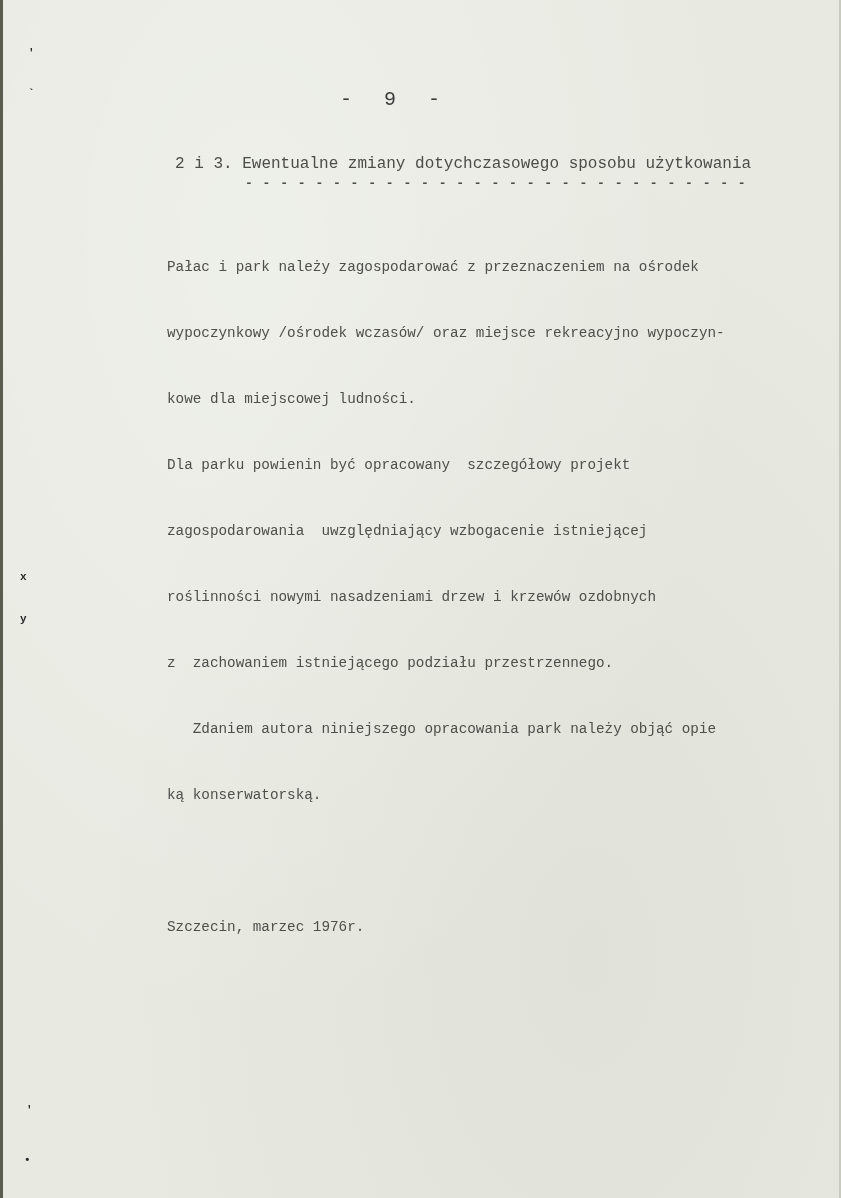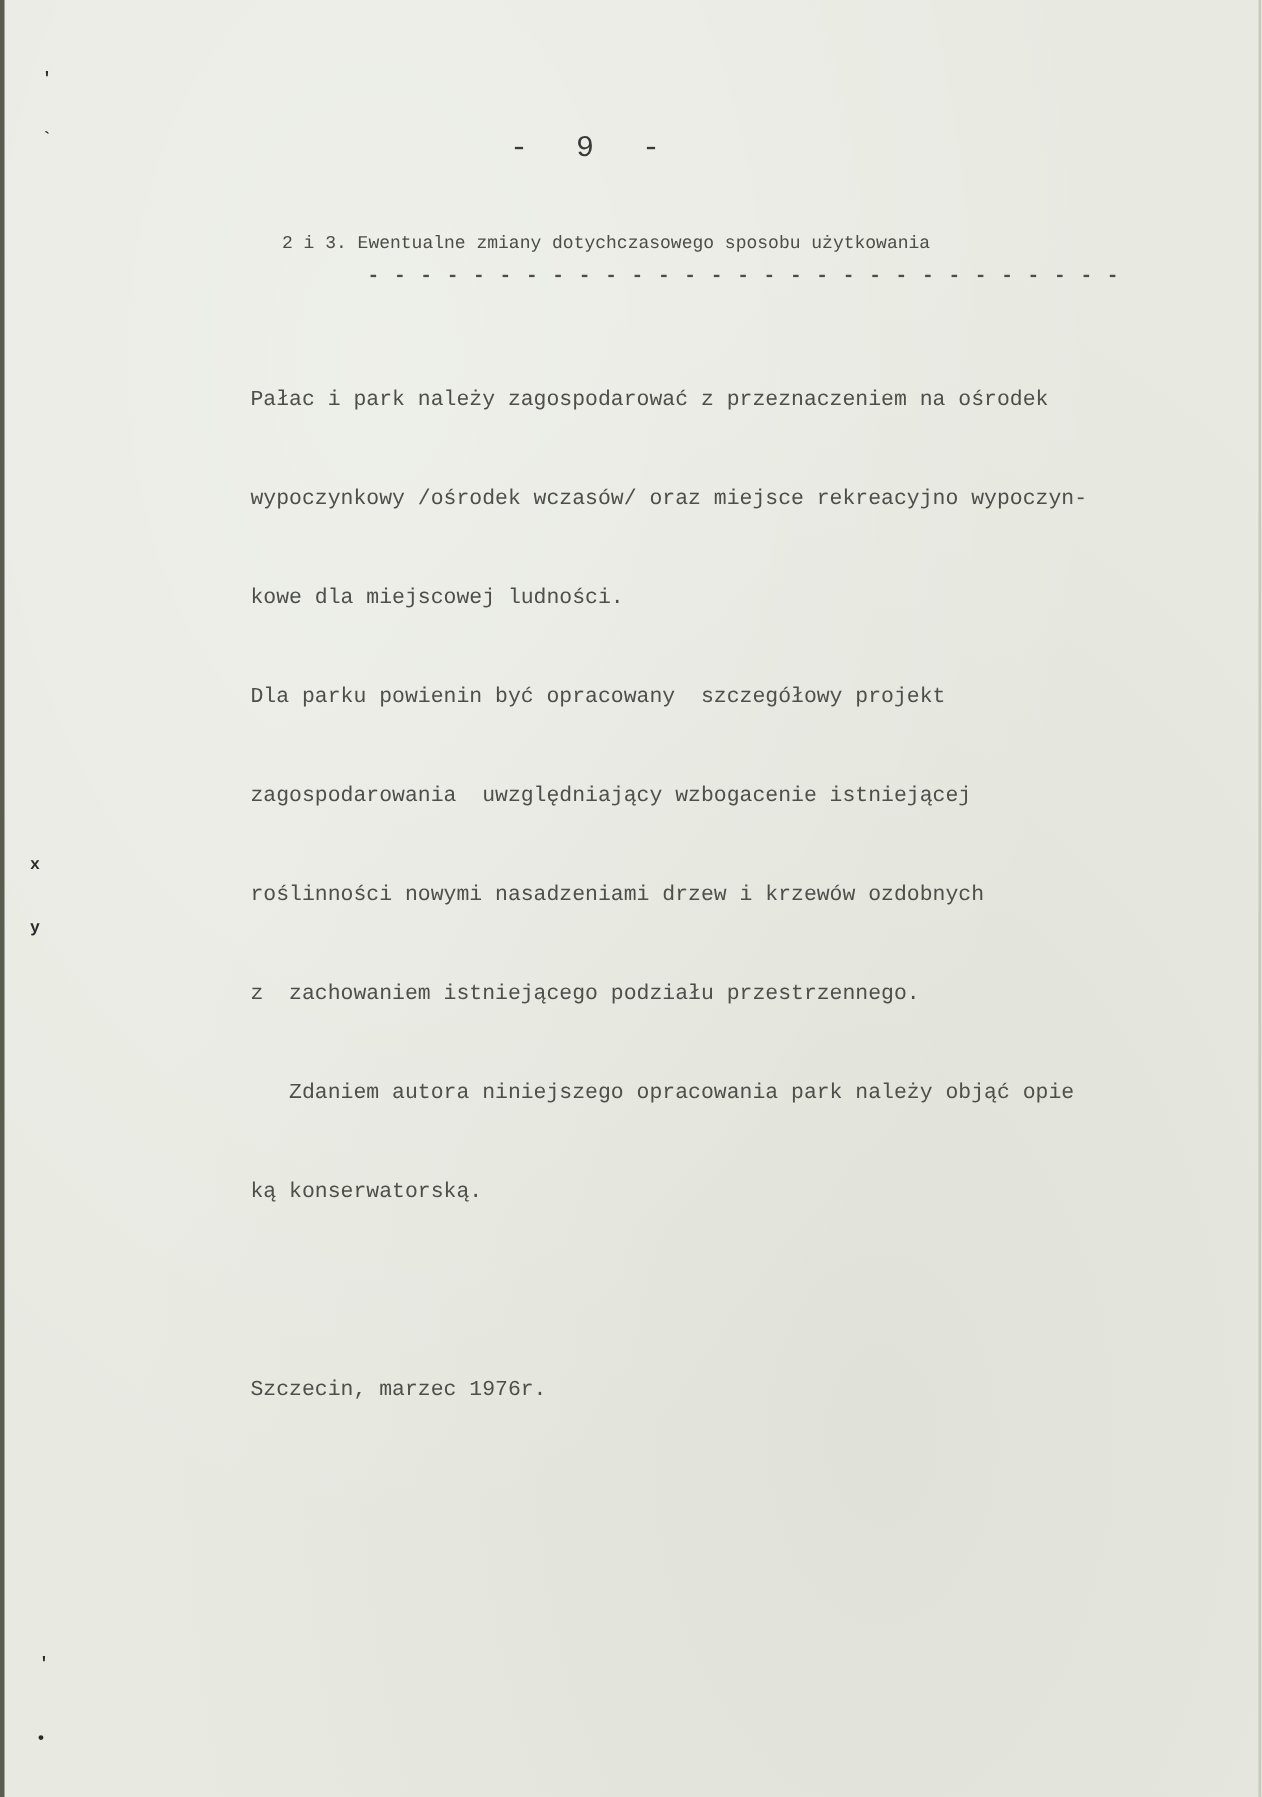--- a/index.html
+++ b/index.html
@@ -23,22 +23,22 @@
       position: absolute; right: 0; top: 0; width: 2px; height: 1198px; background: #c8cac0;
     }
     .mark {
       position: absolute; color: #2a2a2a; font-size: 11px; font-weight: bold; line-height: 1;
     }
     .page-number {
       position: absolute; left: 335px; top: 88px; width: 120px;
       font-size: 20px; color: #3a3a38; letter-spacing: 10px; text-align: center;
     }
     .heading {
-      position: absolute; left: 188px; top: 155px;
-      font-size: 12px; color: #4c4c48; white-space: pre;
+      position: absolute; left: 175px; top: 155px;
+      font-size: 16px; color: #4c4c48; white-space: pre;
     }
     .underline {
       position: absolute; left: 245px; top: 176px;
       font-size: 13px; color: #4c4c48; white-space: pre; letter-spacing: 1px; font-weight: bold;
     }
     .body-text {
       position: absolute; left: 167px; top: 212px; width: 680px;
       font-size: 14.3px; line-height: 22px; color: #4e4e4a; white-space: pre;
     }
     .line { height: 22px; }

